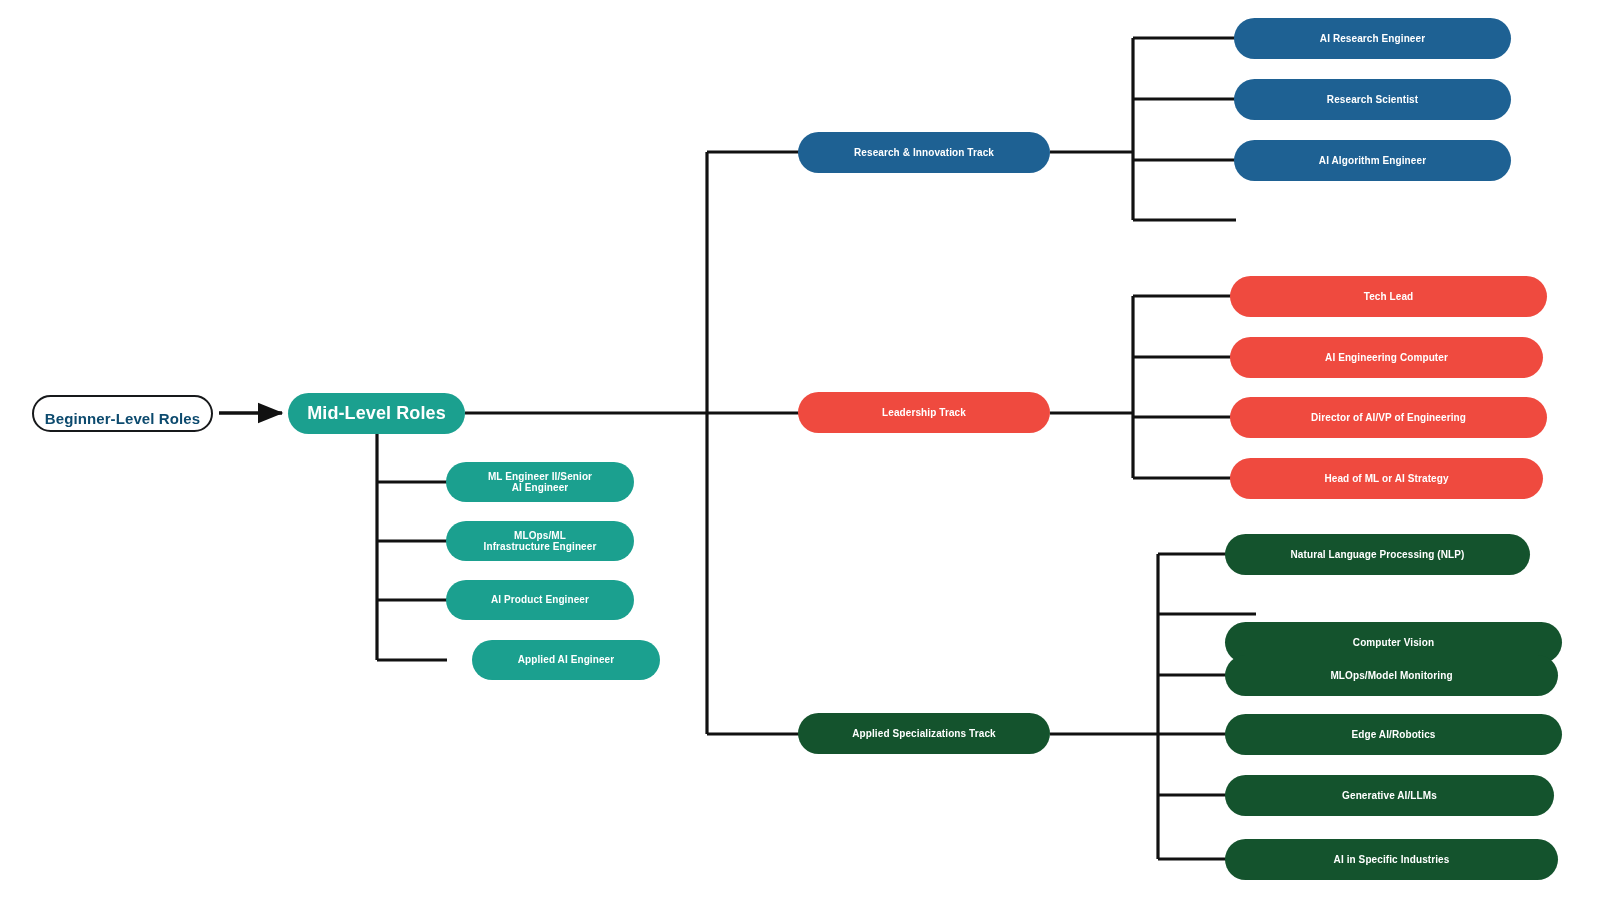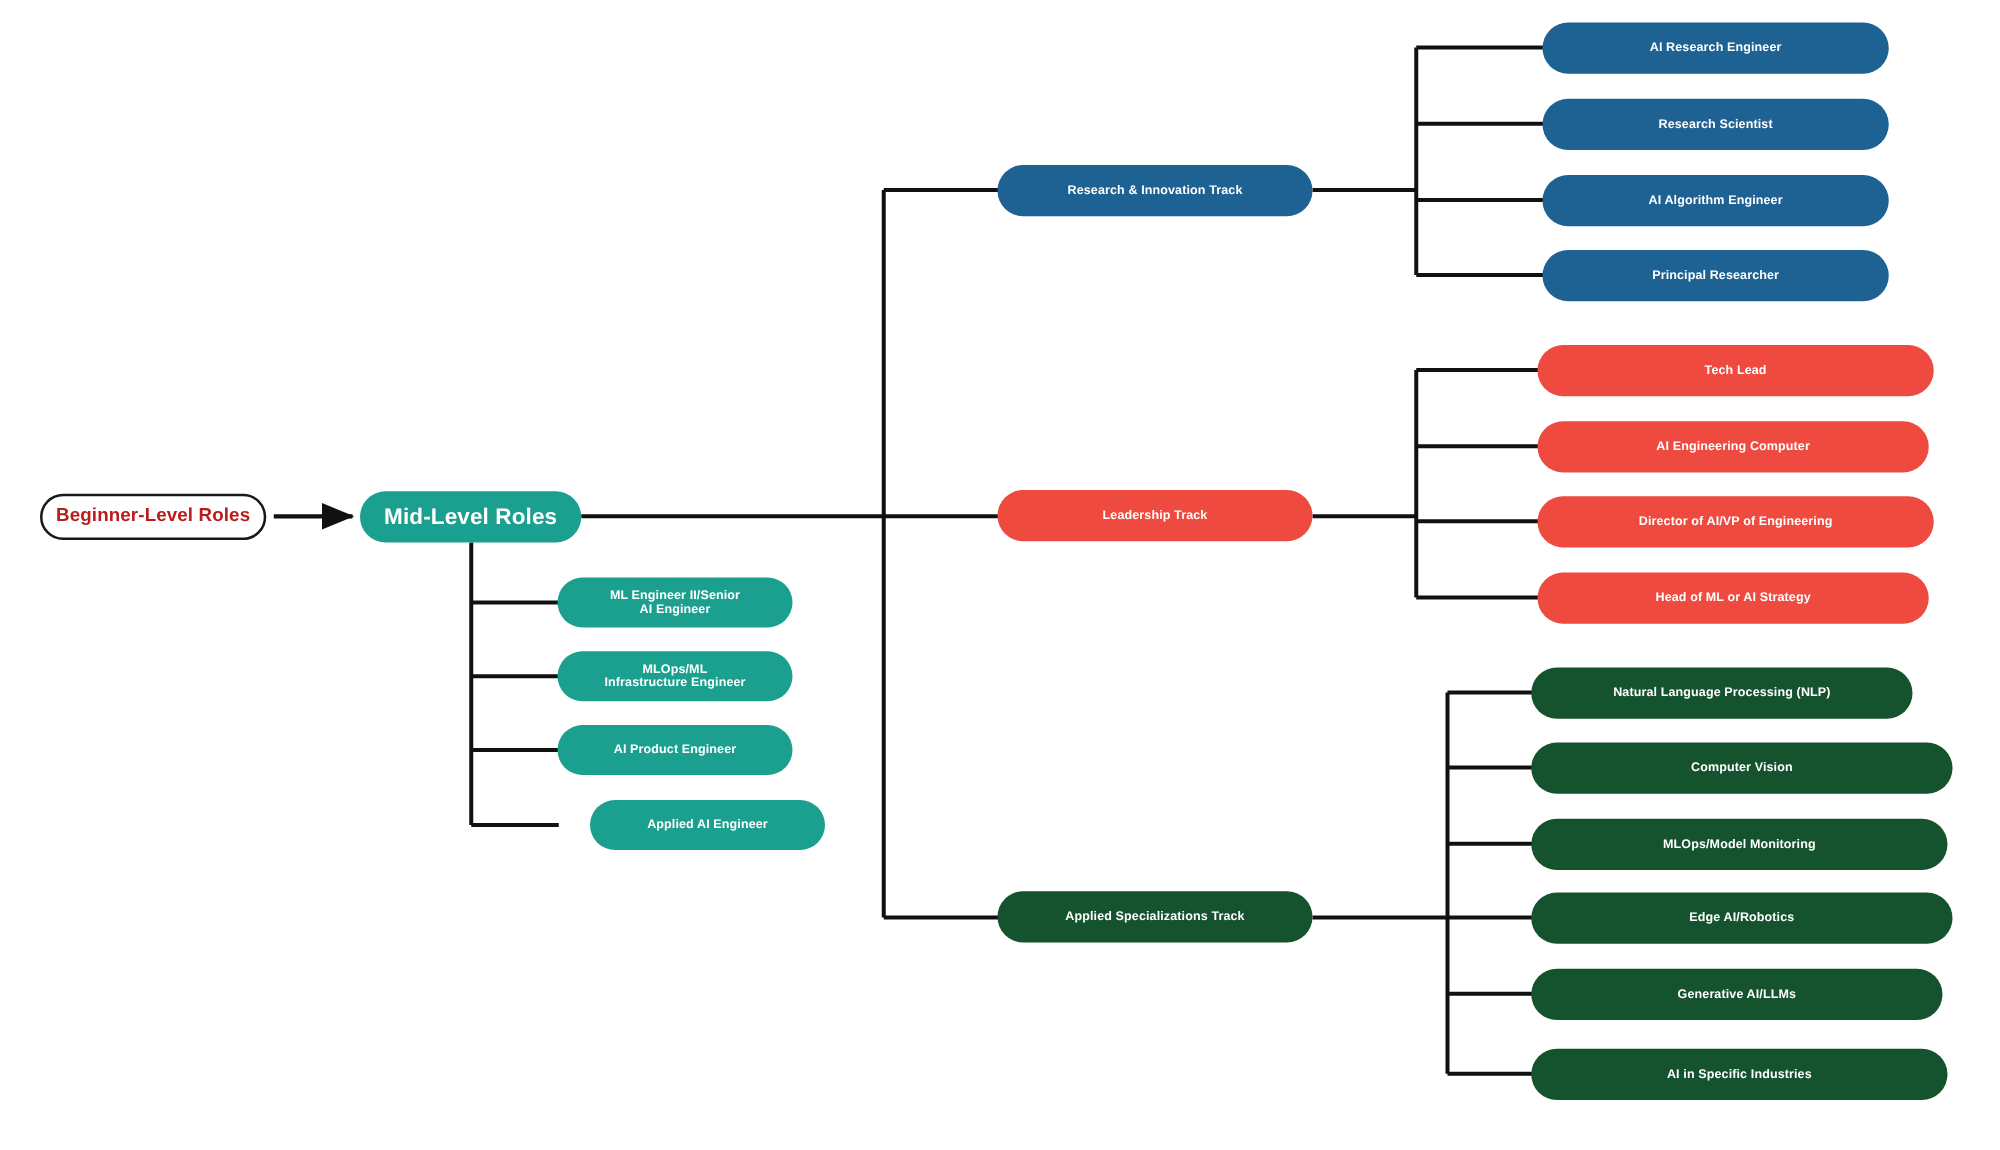--- a/index.html
+++ b/index.html
@@ -37,24 +37,25 @@
     color: #ffffff;
     font-weight: bold;
     letter-spacing: 0.1px;
     line-height: 1.12;
     border-radius: 21px;
     padding: 2px 10px;
     white-space: pre-line;
   }
   .node.root {
     background: #ffffff;
-    color: #b91c1c;
+    color: #0c4a6e;
     border: 2.5px solid #17191b;
     border-radius: 20px;
     font-size: 15px;
+    align-items: flex-end;
   }
   .node.teal   { background: #1ba08f; }
   .node.blue   { background: #1e6193; }
   .node.red    { background: #ef4a3f; }
   .node.purple { background: #14532d; }
 
   .fs15 { font-size: 18px; }
   .fs14 { font-size: 10px; }
 </style>
 </head>
@@ -146,41 +147,38 @@
 
   <div class="node blue fs14" style="left:1234px; top:18px; width:277px; height:41px;">
     <span>AI Research Engineer</span>
   </div>
   <div class="node blue fs14" style="left:1234px; top:79px; width:277px; height:41px;">
     <span>Research Scientist</span>
   </div>
   <div class="node blue fs14" style="left:1234px; top:140px; width:277px; height:41px;">
     <span>AI Algorithm Engineer</span>
   </div>
-  <div class="node blue fs14" style="left:1234px; top:200px; width:277px; height:41px;">
-    <span>Principal Researcher</span>
-  </div>
 
   <div class="node red fs14" style="left:1230px; top:276px; width:317px; height:41px;">
     <span>Tech Lead</span>
   </div>
   <div class="node red fs14" style="left:1230px; top:337px; width:313px; height:41px;">
     <span>AI Engineering Computer</span>
   </div>
   <div class="node red fs14" style="left:1230px; top:397px; width:317px; height:41px;">
     <span>Director of AI/VP of Engineering</span>
   </div>
   <div class="node red fs14" style="left:1230px; top:458px; width:313px; height:41px;">
     <span>Head of ML or AI Strategy</span>
   </div>
 
   <div class="node purple fs14" style="left:1225px; top:534px; width:305px; height:41px;">
     <span>Natural Language Processing (NLP)</span>
   </div>
-  <div class="node purple fs14" style="left:1225px; top:594px; width:337px; height:41px;">
+  <div class="node purple fs14" style="left:1225px; top:622px; width:337px; height:41px;">
     <span>Computer Vision</span>
   </div>
   <div class="node purple fs14" style="left:1225px; top:655px; width:333px; height:41px;">
     <span>MLOps/Model Monitoring</span>
   </div>
   <div class="node purple fs14" style="left:1225px; top:714px; width:337px; height:41px;">
     <span>Edge AI/Robotics</span>
   </div>
   <div class="node purple fs14" style="left:1225px; top:775px; width:329px; height:41px;">
     <span>Generative AI/LLMs</span>

